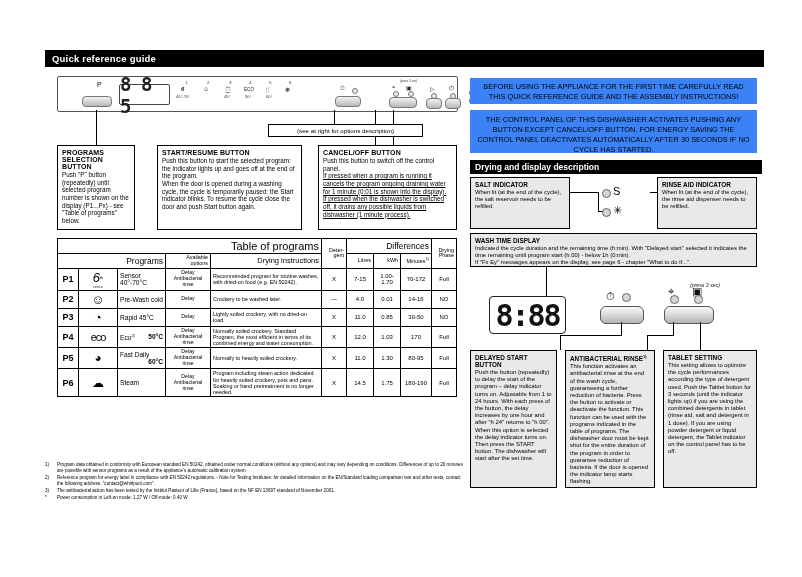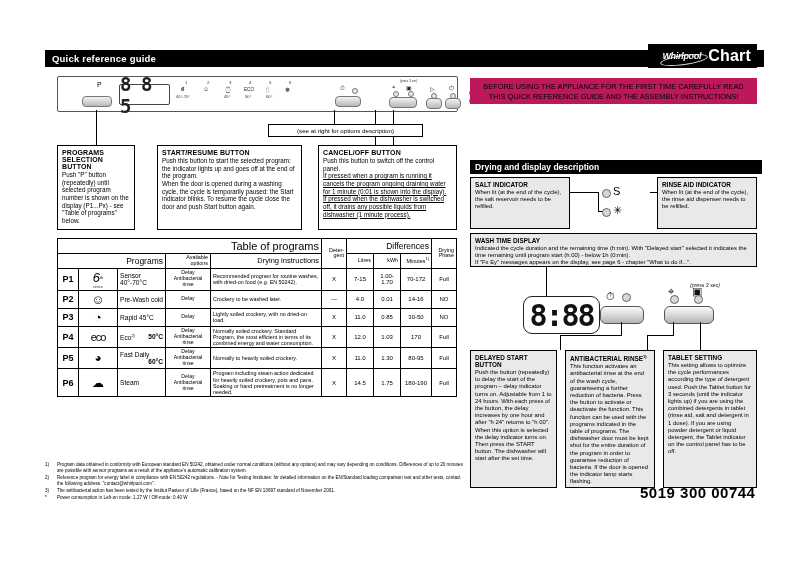--- a/index.html
+++ b/index.html
@@ -30,29 +30,29 @@
   .tmp{position:absolute;font-size:4.2px;color:#333;}
 
   
   .co{position:absolute;box-sizing:border-box;border:1.4px solid #000;background:#fff;padding:3px 4px;}
   .co h4{margin:0 0 1px 0;font-size:7px;font-weight:bold;letter-spacing:.1px;}
   .co p{margin:0;font-size:6.3px;line-height:1.22;}
   .co p.u{text-decoration:underline;}
   .lead{position:absolute;background:#000;}
 
   
-  .noteBox{position:absolute;box-sizing:border-box;background:#be185d;text-align:center;font-size:7.4px;line-height:1.35;padding:4px 6px;}
+  .noteBox{position:absolute;box-sizing:border-box;background:#3b82f6;text-align:center;font-size:7.4px;line-height:1.35;padding:4px 6px;}
   #optBar{position:absolute;left:470px;top:160px;width:287px;height:14px;padding-left:5px;font-size:8.5px;font-weight:bold;}
 
   .rbox{position:absolute;box-sizing:border-box;border:1.4px solid #000;background:#e9e9e9;padding:3px 4px;}
   .rbox h4{margin:0 0 1px;font-size:6.4px;font-weight:bold;}
   .rbox p{margin:0;font-size:5.9px;line-height:1.22;}
 
   
-  #bigLcd{position:absolute;left:523px;top:296px;width:75px;height:36px;border:1.6px solid #222;border-radius:9px;display:flex;align-items:center;justify-content:center;}
+  #bigLcd{position:absolute;left:489px;top:296px;width:75px;height:36px;border:1.6px solid #222;border-radius:4px;display:flex;align-items:center;justify-content:center;}
   #bigLcd span{font-family:"DejaVu Sans Mono",monospace;font-size:30px;font-weight:bold;letter-spacing:-2px;color:#111;}
   .bigBtn{position:absolute;width:42px;height:16px;border-radius:6px;background:linear-gradient(#fafafa,#b5b5b5);border:1px solid #555;}
   .bigLed{position:absolute;width:7px;height:7px;border-radius:50%;border:1px solid #666;background:#d6d6d6;}
   .bigIcon{position:absolute;font-size:11px;color:#111;}
   #press3{position:absolute;left:690px;top:282px;font-size:5.2px;font-style:italic;color:#222;}
 
   
   #tbl{position:absolute;left:57px;top:238px;width:400px;border-collapse:collapse;font-size:6px;}
   #tbl td,#tbl th{border:.8px solid #000;padding:1px 2px;vertical-align:middle;}
   .hdC{text-align:right;font-weight:normal;}
@@ -82,24 +82,20 @@
   #ftr{position:absolute;left:45px;top:512px;width:712px;height:16px;padding:0 7px;box-sizing:border-box;justify-content:space-between;font-size:8px;font-weight:bold;}
 </style>
 </head>
 <body>
 
 <div class="page">
 
   <div id="hdr" class="bar">
     <span>Quick reference guide</span>
   </div>
-  <div id="logoBar">
-    <span id="wpLogo">Whirlpool</span>
-    <span id="chartWord">Chart</span>
-  </div>
 
   <div id="panel">
     <span class="pLbl" id="pChar">P</span>
     <div class="btn" style="left:24px;top:19px;width:28px;"></div>
 
     <div id="lcd">
       <span class="seg">8 8 5</span>
     </div>
 
     <span class="num" style="left:127px;top:3px;">1</span>
@@ -168,20 +164,23 @@
 
   <div class="co" style="left:318px;top:145px;width:139px;height:85px;">
     <h4>CANCEL/OFF BUTTON</h4>
     <p>Push this button to switch off the control panel.</p>
     <p class="u">If pressed when a program is running it cancels the program ongoing draining water for 1 minute (0:01 is shown into the display).</p>
     <p class="u">If pressed when the dishwasher is switched off, it drains any possible liquids from dishwasher (1 minute process).</p>
   </div>
 
   <div class="noteBox" style="left:470px;top:78px;width:287px;height:26px;">
     <span>BEFORE USING THE APPLIANCE FOR THE FIRST TIME CAREFULLY READ THIS QUICK REFERENCE GUIDE AND THE ASSEMBLY INSTRUCTIONS!</span>
+  </div>
+  <div class="noteBox" style="left:470px;top:110px;width:287px;height:43px;padding-top:5px;">
+    <span>THE CONTROL PANEL OF THIS DISHWASHER ACTIVATES PUSHING ANY BUTTON EXCEPT CANCEL/OFF BUTTON. FOR ENERGY SAVING THE CONTROL PANEL DEACTIVATES AUTOMATICALLY AFTER 30 SECONDS IF NO CYCLE HAS STARTED.</span>
   </div>
 
   <div id="optBar" class="bar">
     <span>Drying and display description</span>
   </div>
 
   <div class="rbox" style="left:470px;top:177px;width:100px;height:52px;">
     <h4>SALT INDICATOR</h4>
     <p>When lit (at the end of the cycle), the salt reservoir needs to be refilled.</p>
   </div>
@@ -236,21 +235,20 @@
   </div>
   <div class="rbox" style="left:565px;top:350px;width:90px;height:138px;">
     <h4><span>ANTIBACTERIAL RINSE</span><span class="sup">1)</span></h4>
     <p>This function activates an antibacterial rinse at the end of the wash cycle, guaranteeing a further reduction of bacteria. Press the button to activate or deactivate the function. This function can be used with the programs indicated in the table of programs. The dishwasher door must be kept shut for the entire duration of the program in order to guarantee reduction of bacteria. If the door is opened the indicator lamp starts flashing.</p>
   </div>
   <div class="rbox" style="left:663px;top:350px;width:94px;height:138px;">
     <h4>TABLET SETTING</h4>
     <p>This setting allows to optimize the cycle performances according the type of detergent used. Push the Tablet button for 3 seconds (until the indicator lights up) if you are using the combined detergents in tablet (rinse aid, salt and detergent in 1 dose). If you are using powder detergent or liquid detergent, the Tablet indicator on the control panel has to be off.</p>
   </div>
 
-  <span id="partno">5019 300 00744</span>
 
   <table id="tbl">
     <thead>
       <tr>
         <th class="hdC bigHd" colspan="5">Table of programs</th>
         <th class="hdC smHd" rowspan="2">Deter-gent</th>
         <th class="hdC midHd" colspan="3">Differences</th>
         <th class="hdC smHd" rowspan="2">Drying Phase</th>
       </tr>
       <tr>

